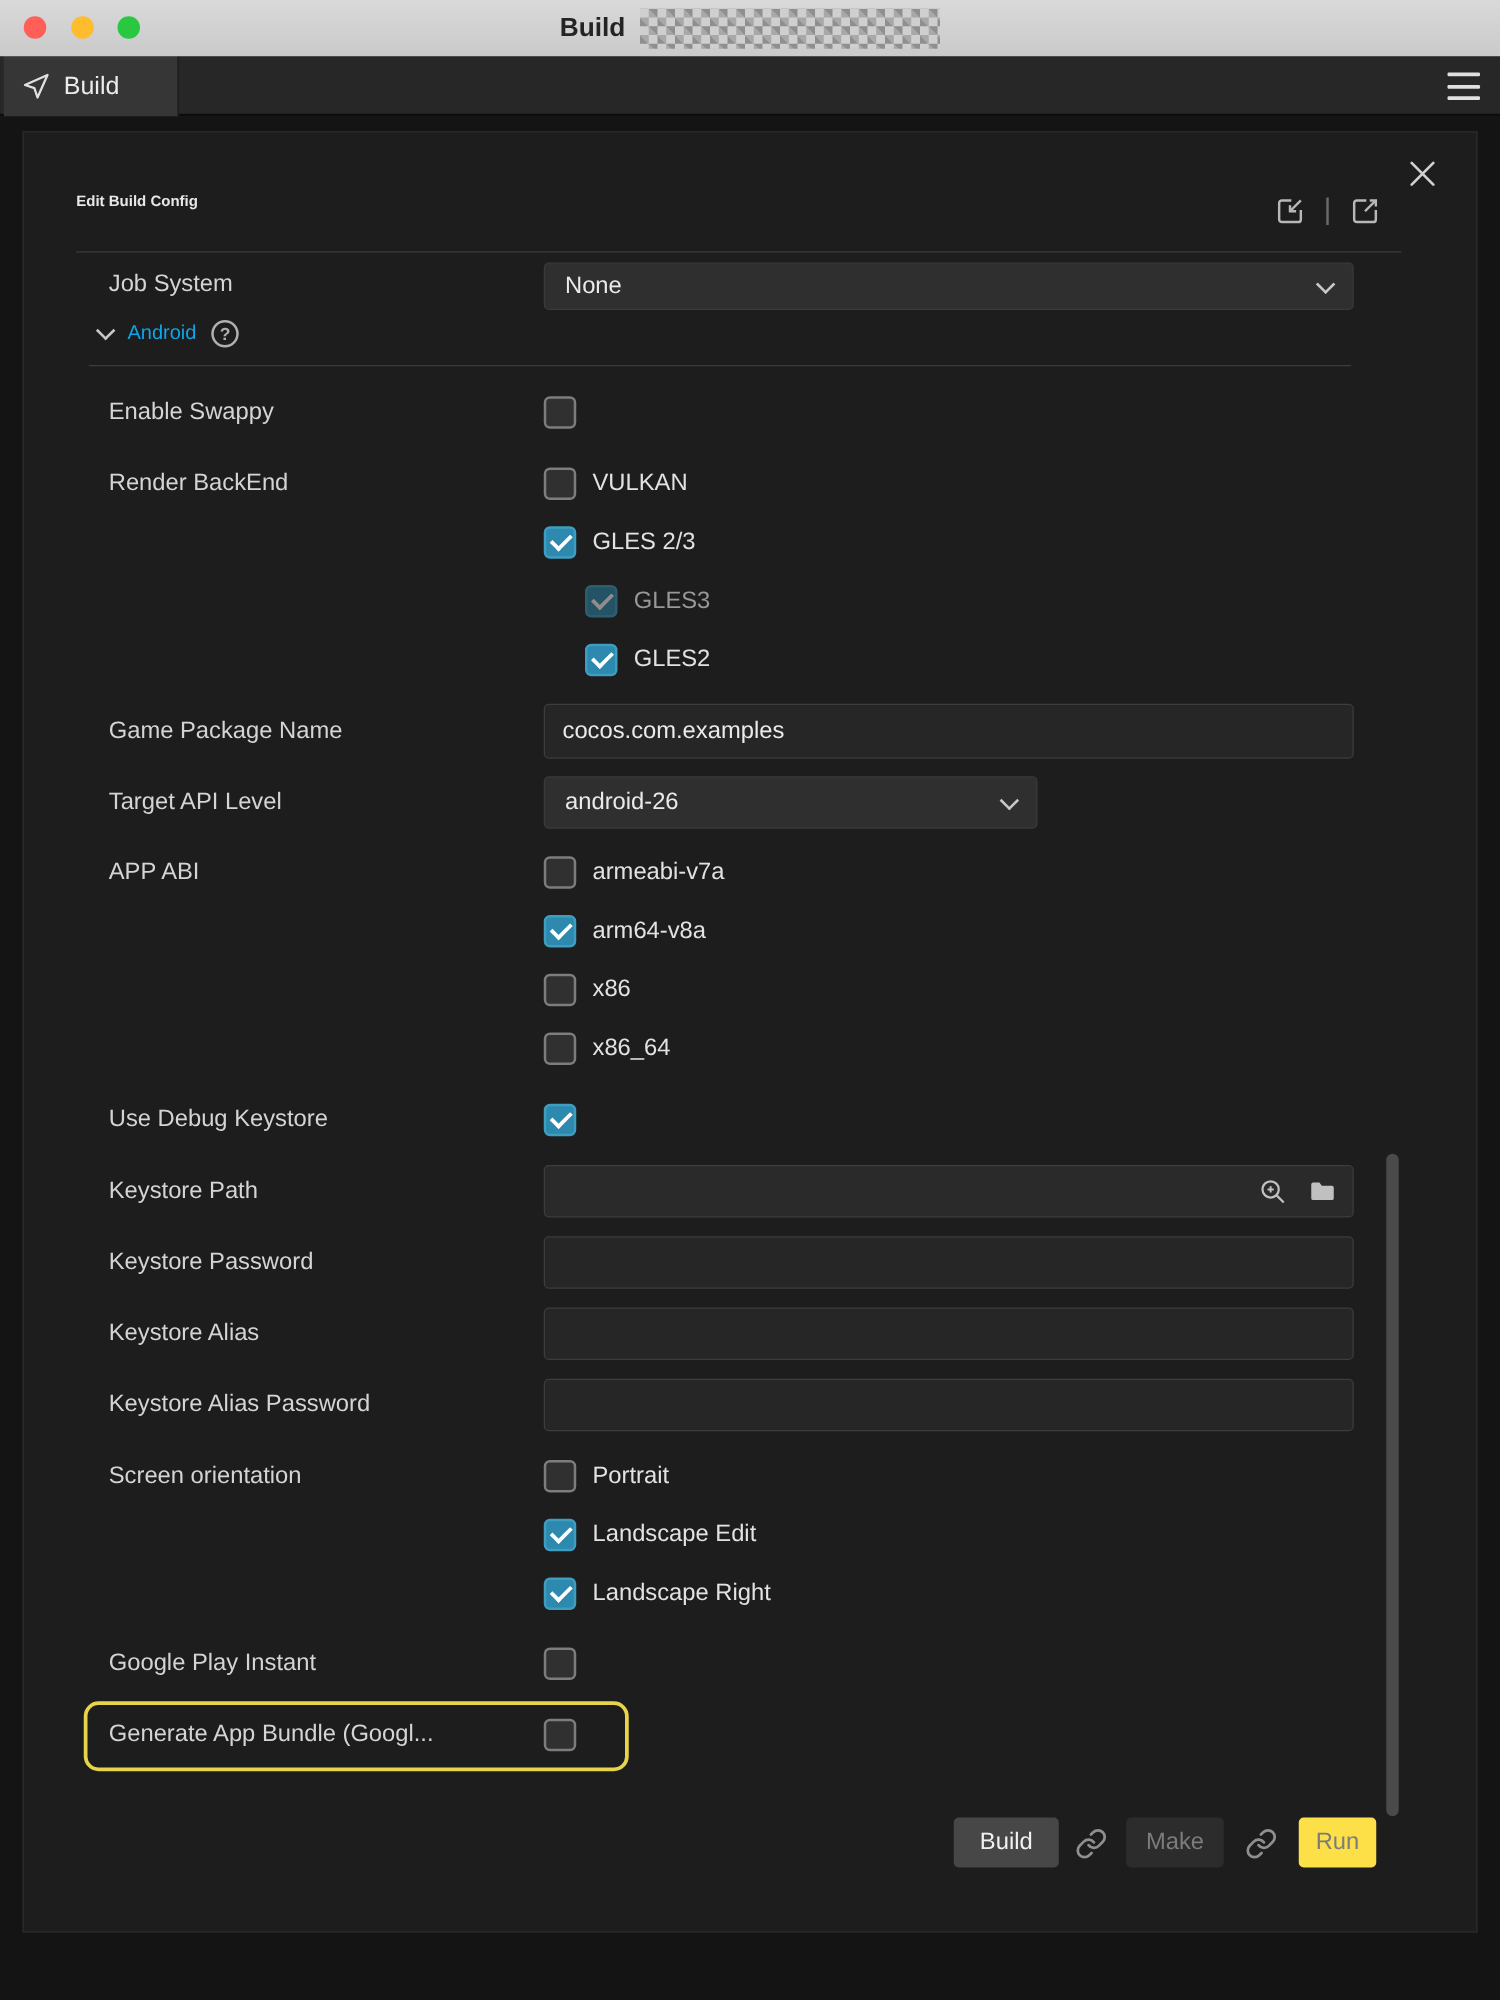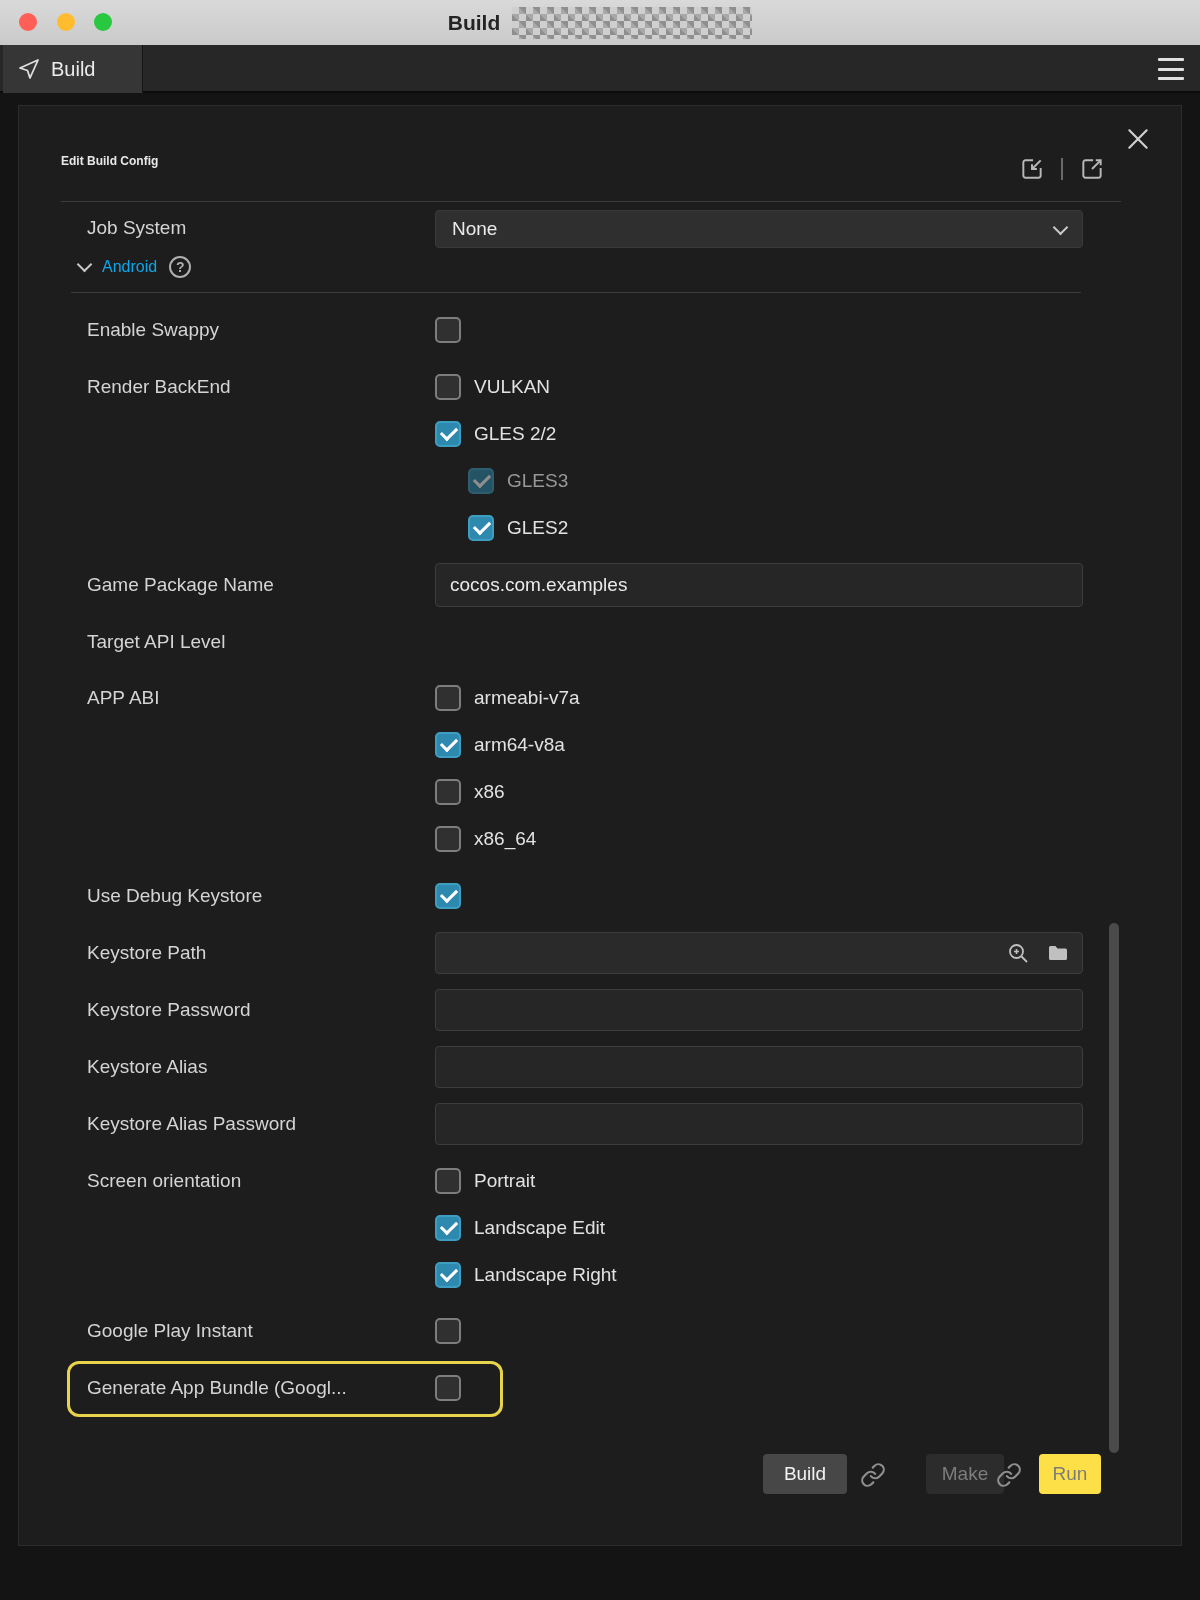--- a/index.html
+++ b/index.html
@@ -96,21 +96,21 @@
 
   .highlight { position:absolute; left:48px; top:1255px; width:436px; height:56px;
     border:3px solid #e7d44b; border-radius:12px; pointer-events:none; }
 
   .scrollthumb { position:absolute; left:1090px; top:817px; width:10px;
     height:530px; background:#4a4a4a; border-radius:5px; }
 
   .btn-build { position:absolute; left:744px; top:1348px; width:84px; height:40px;
     background:#474747; border:none; color:#f2f2f2; }
   .btn-make { position:absolute; left:882px; top:1348px; width:78px; height:40px;
-    background:#2c2c2c; border:none; color:#7c7c7c;margin-left:25px; }
+    background:#2c2c2c; border:none; color:#7c7c7c; }
   .btn-run { position:absolute; left:1020px; top:1348px; width:62px; height:40px;
     background:#fde047; border:none; color:#7c7c7c; }
   .chain { position:absolute; top:1356px; width:26px; height:26px; color:#8f8f8f; }
   .chain.c1 { left:841px; } .chain.c2 { left:977px; }
 </style>
 </head>
 <body>
 
 <div class="titlebar">
   <span class="tl red"></span>
@@ -181,35 +181,39 @@
     <span class="cb"></span>
   </div>
 
   <div class="lbl" style="top:270px">Render BackEnd</div>
   <div class="cbrow" style="left:416px; top:268px">
     <span class="cb"></span>
     <span class="cblabel">VULKAN</span>
   </div>
   <div class="cbrow" style="left:416px; top:315px">
     <span class="cb on"></span>
-    <span class="cblabel">GLES 2/2</span>
+    <span class="cblabel">GLES 2/3</span>
   </div>
   <div class="cbrow" style="left:449px; top:362px">
     <span class="cb on dim"></span>
     <span class="cblabel dimtext">GLES3</span>
   </div>
   <div class="cbrow" style="left:449px; top:409px">
     <span class="cb on"></span>
     <span class="cblabel">GLES2</span>
   </div>
 
   <div class="lbl" style="top:468px">Game Package Name</div>
   <input class="input" style="top: 457px; height: 44px;" value="cocos.com.examples">
 
   <div class="lbl" style="top:525px">Target API Level</div>
+  <div class="select" style="top:515px; width:395px; height:42px;">
+    <span>android-26</span>
+    <span class="chev"></span>
+  </div>
 
   <div class="lbl" style="top:581px">APP ABI</div>
   <div class="cbrow" style="left:416px; top:579px">
     <span class="cb"></span>
     <span class="cblabel">armeabi-v7a</span>
   </div>
   <div class="cbrow" style="left:416px; top:626px">
     <span class="cb on"></span>
     <span class="cblabel">arm64-v8a</span>
   </div>

